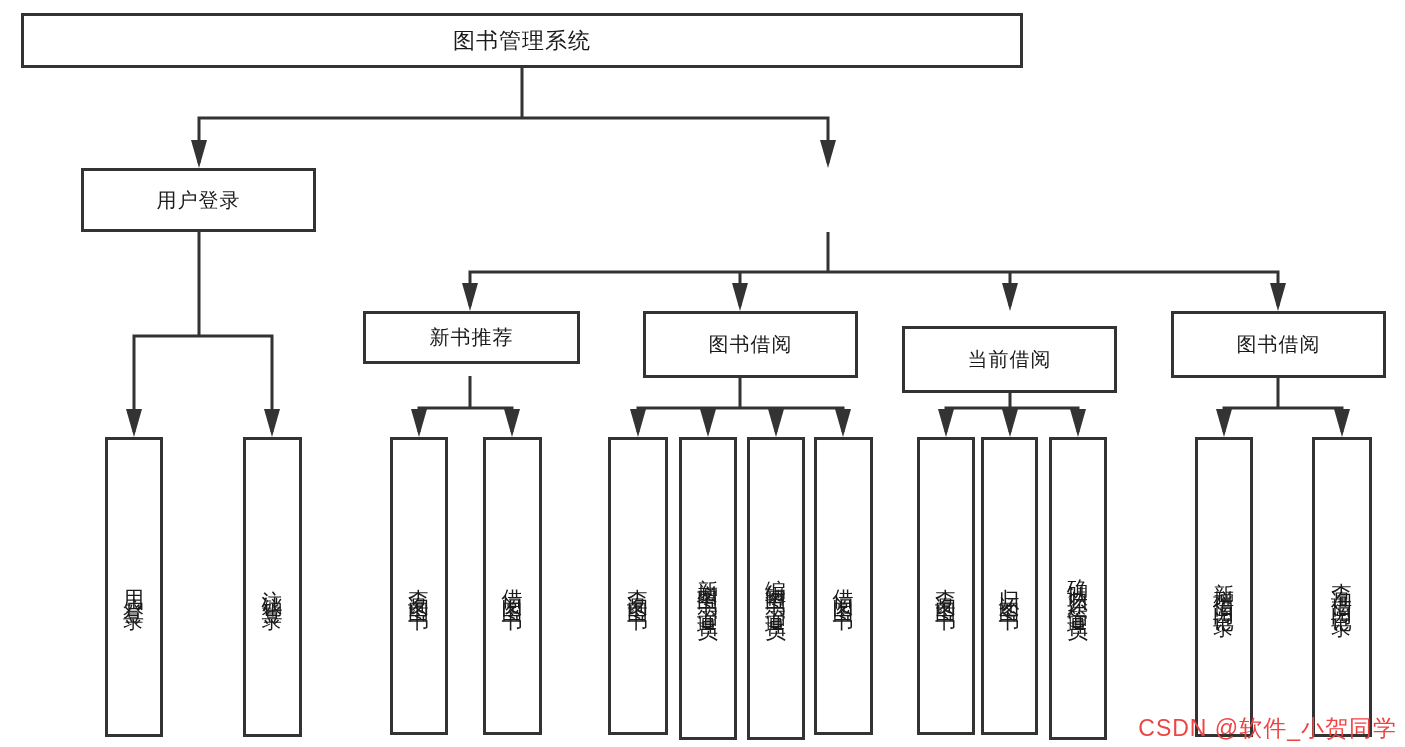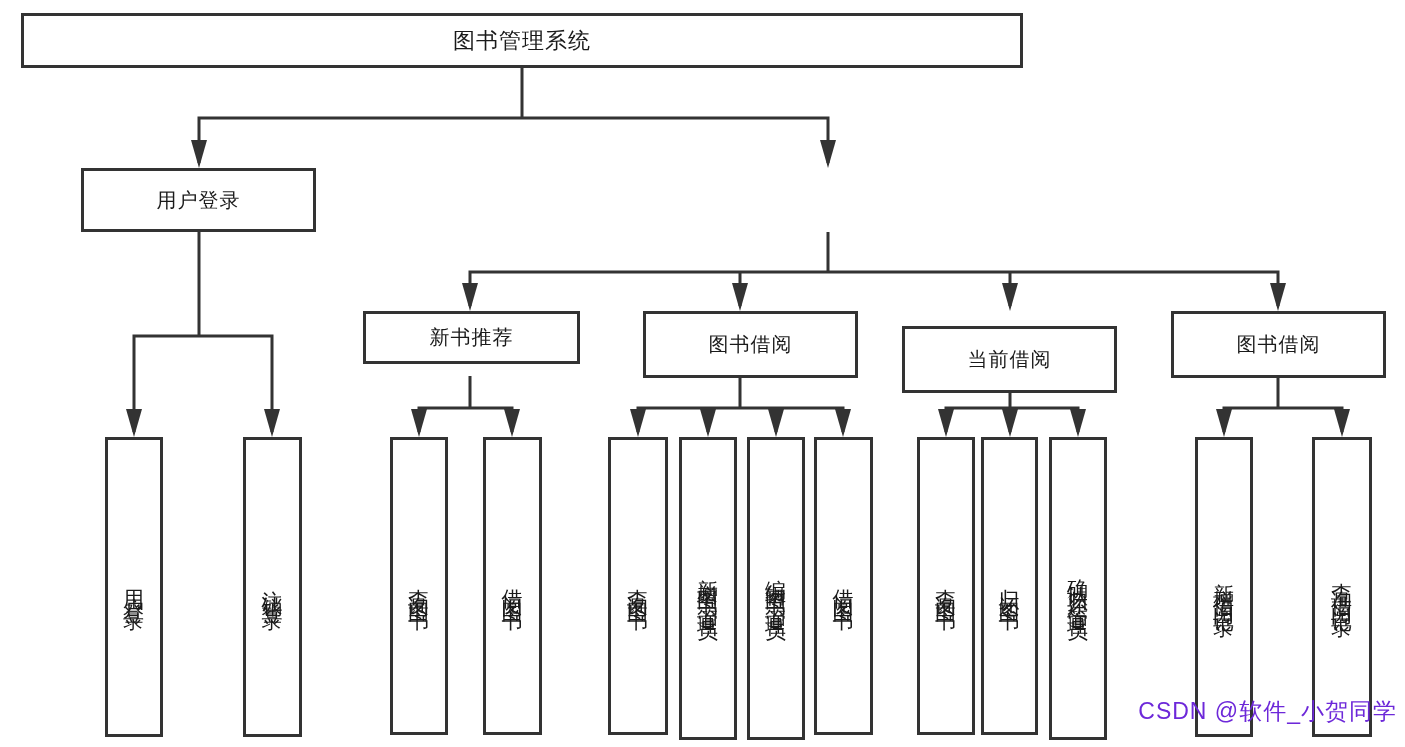--- a/index.html
+++ b/index.html
@@ -47,23 +47,23 @@
     letter-spacing: 7px;
     line-height: 1;
     padding: 4px 0;
   }
   .vbox.long {
     letter-spacing: 6px;
   }
   .watermark {
     position: absolute;
     right: 8px;
-    bottom: 20px;
+    bottom: 3px;
     font-size: 23px;
-    color: #6d28d9;
+    color: #ef4444;
     letter-spacing: 1px;
     z-index: 3;
     white-space: nowrap;
   }
 </style>
 </head>
 <body>
 
 <div class="stage">
 

